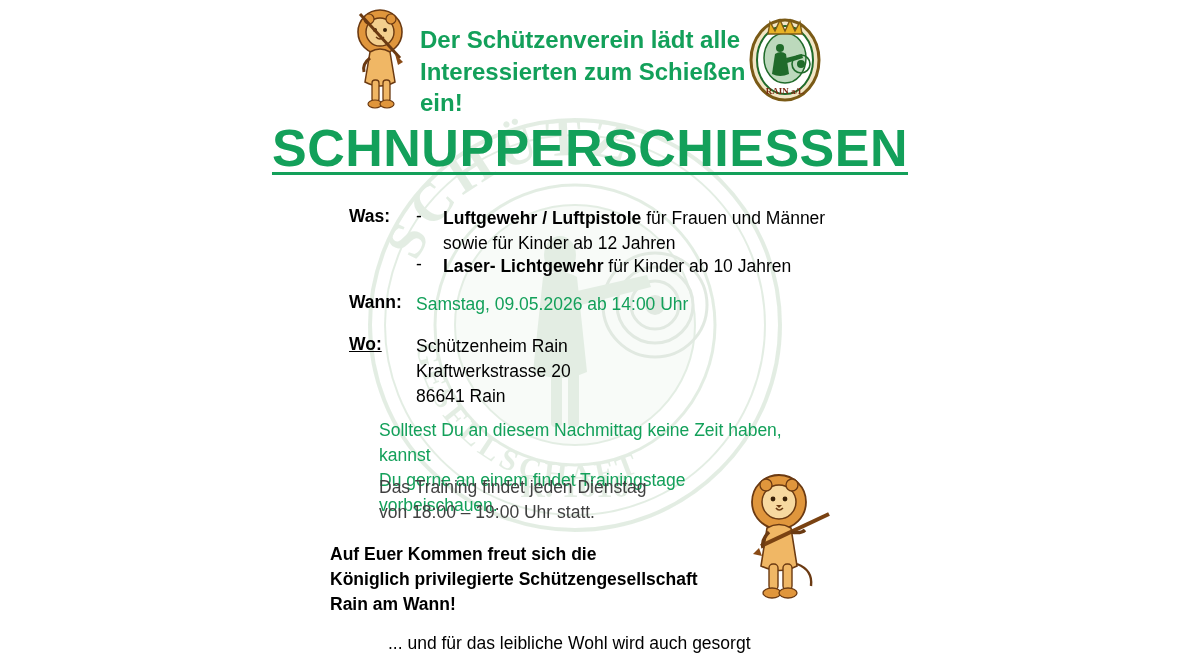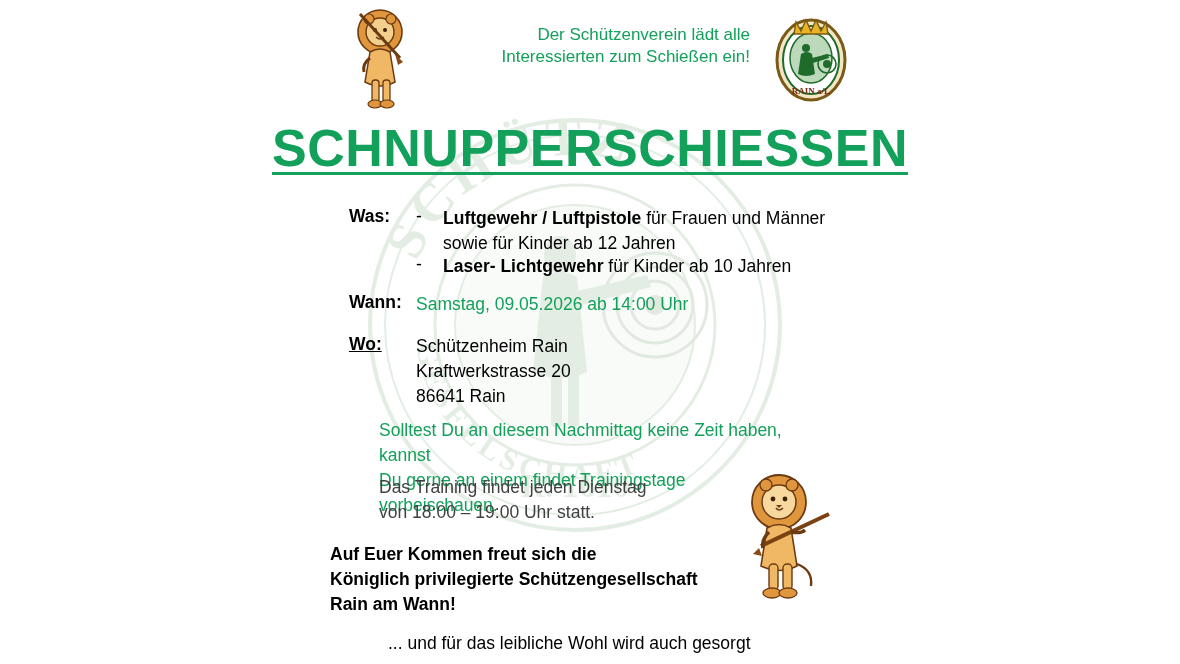--- a/index.html
+++ b/index.html
@@ -45,36 +45,36 @@
   }
   .lion-left {
     position: absolute;
     left: 340px;
     top: 6px;
     width: 80px;
     height: 105px;
   }
   .emblem-right {
     position: absolute;
-    left: 772px;
+    left: 746px;
     top: 8px;
     width: 78px;
     height: 96px;
     text-decoration: underline;
   }
   .header-text {
     position: absolute;
     left: 420px;
     top: 24px;
     width: 330px;
-    text-align: right;
+    text-align: left;
     color: #13a05a;
-    font-size: 17px;
+    font-size: 24px;
     line-height: 1.32;
-    font-weight: 400;
+    font-weight: 700;
   }
 
   
   .main-title {
     position: absolute;
     left: 0;
     top: 118px;
     width: 1180px;
     text-align: center;
     color: #13a05a;

